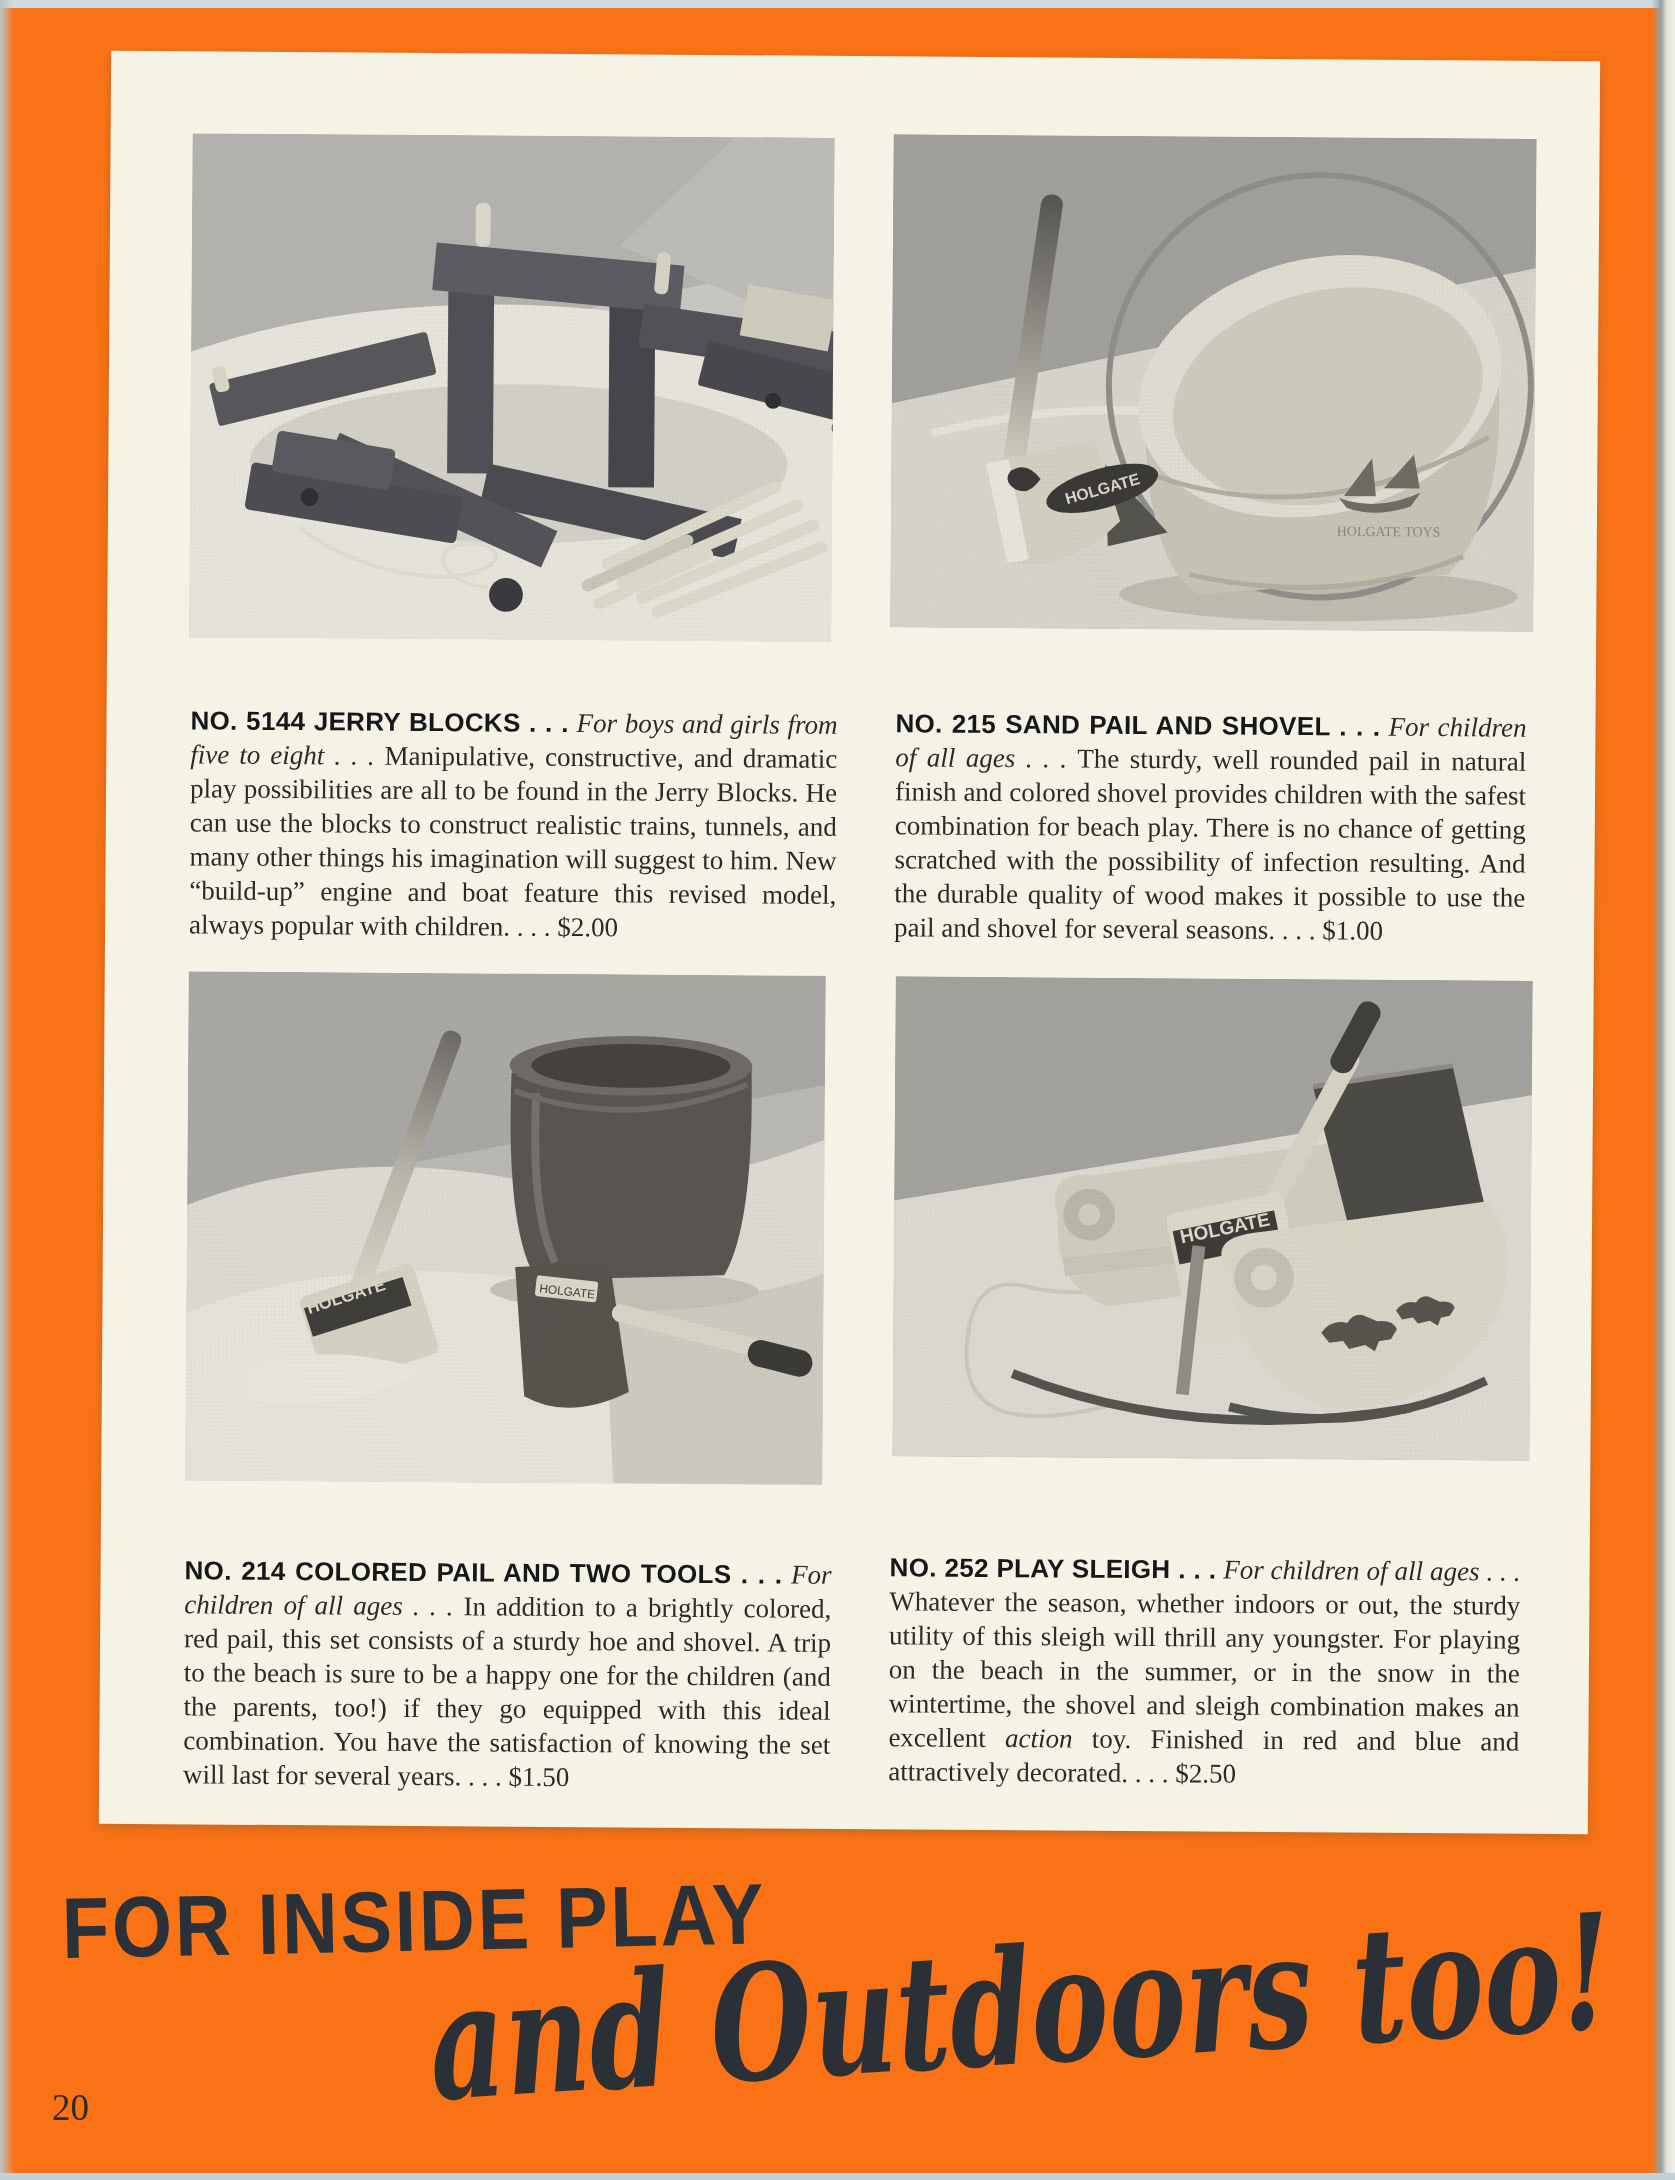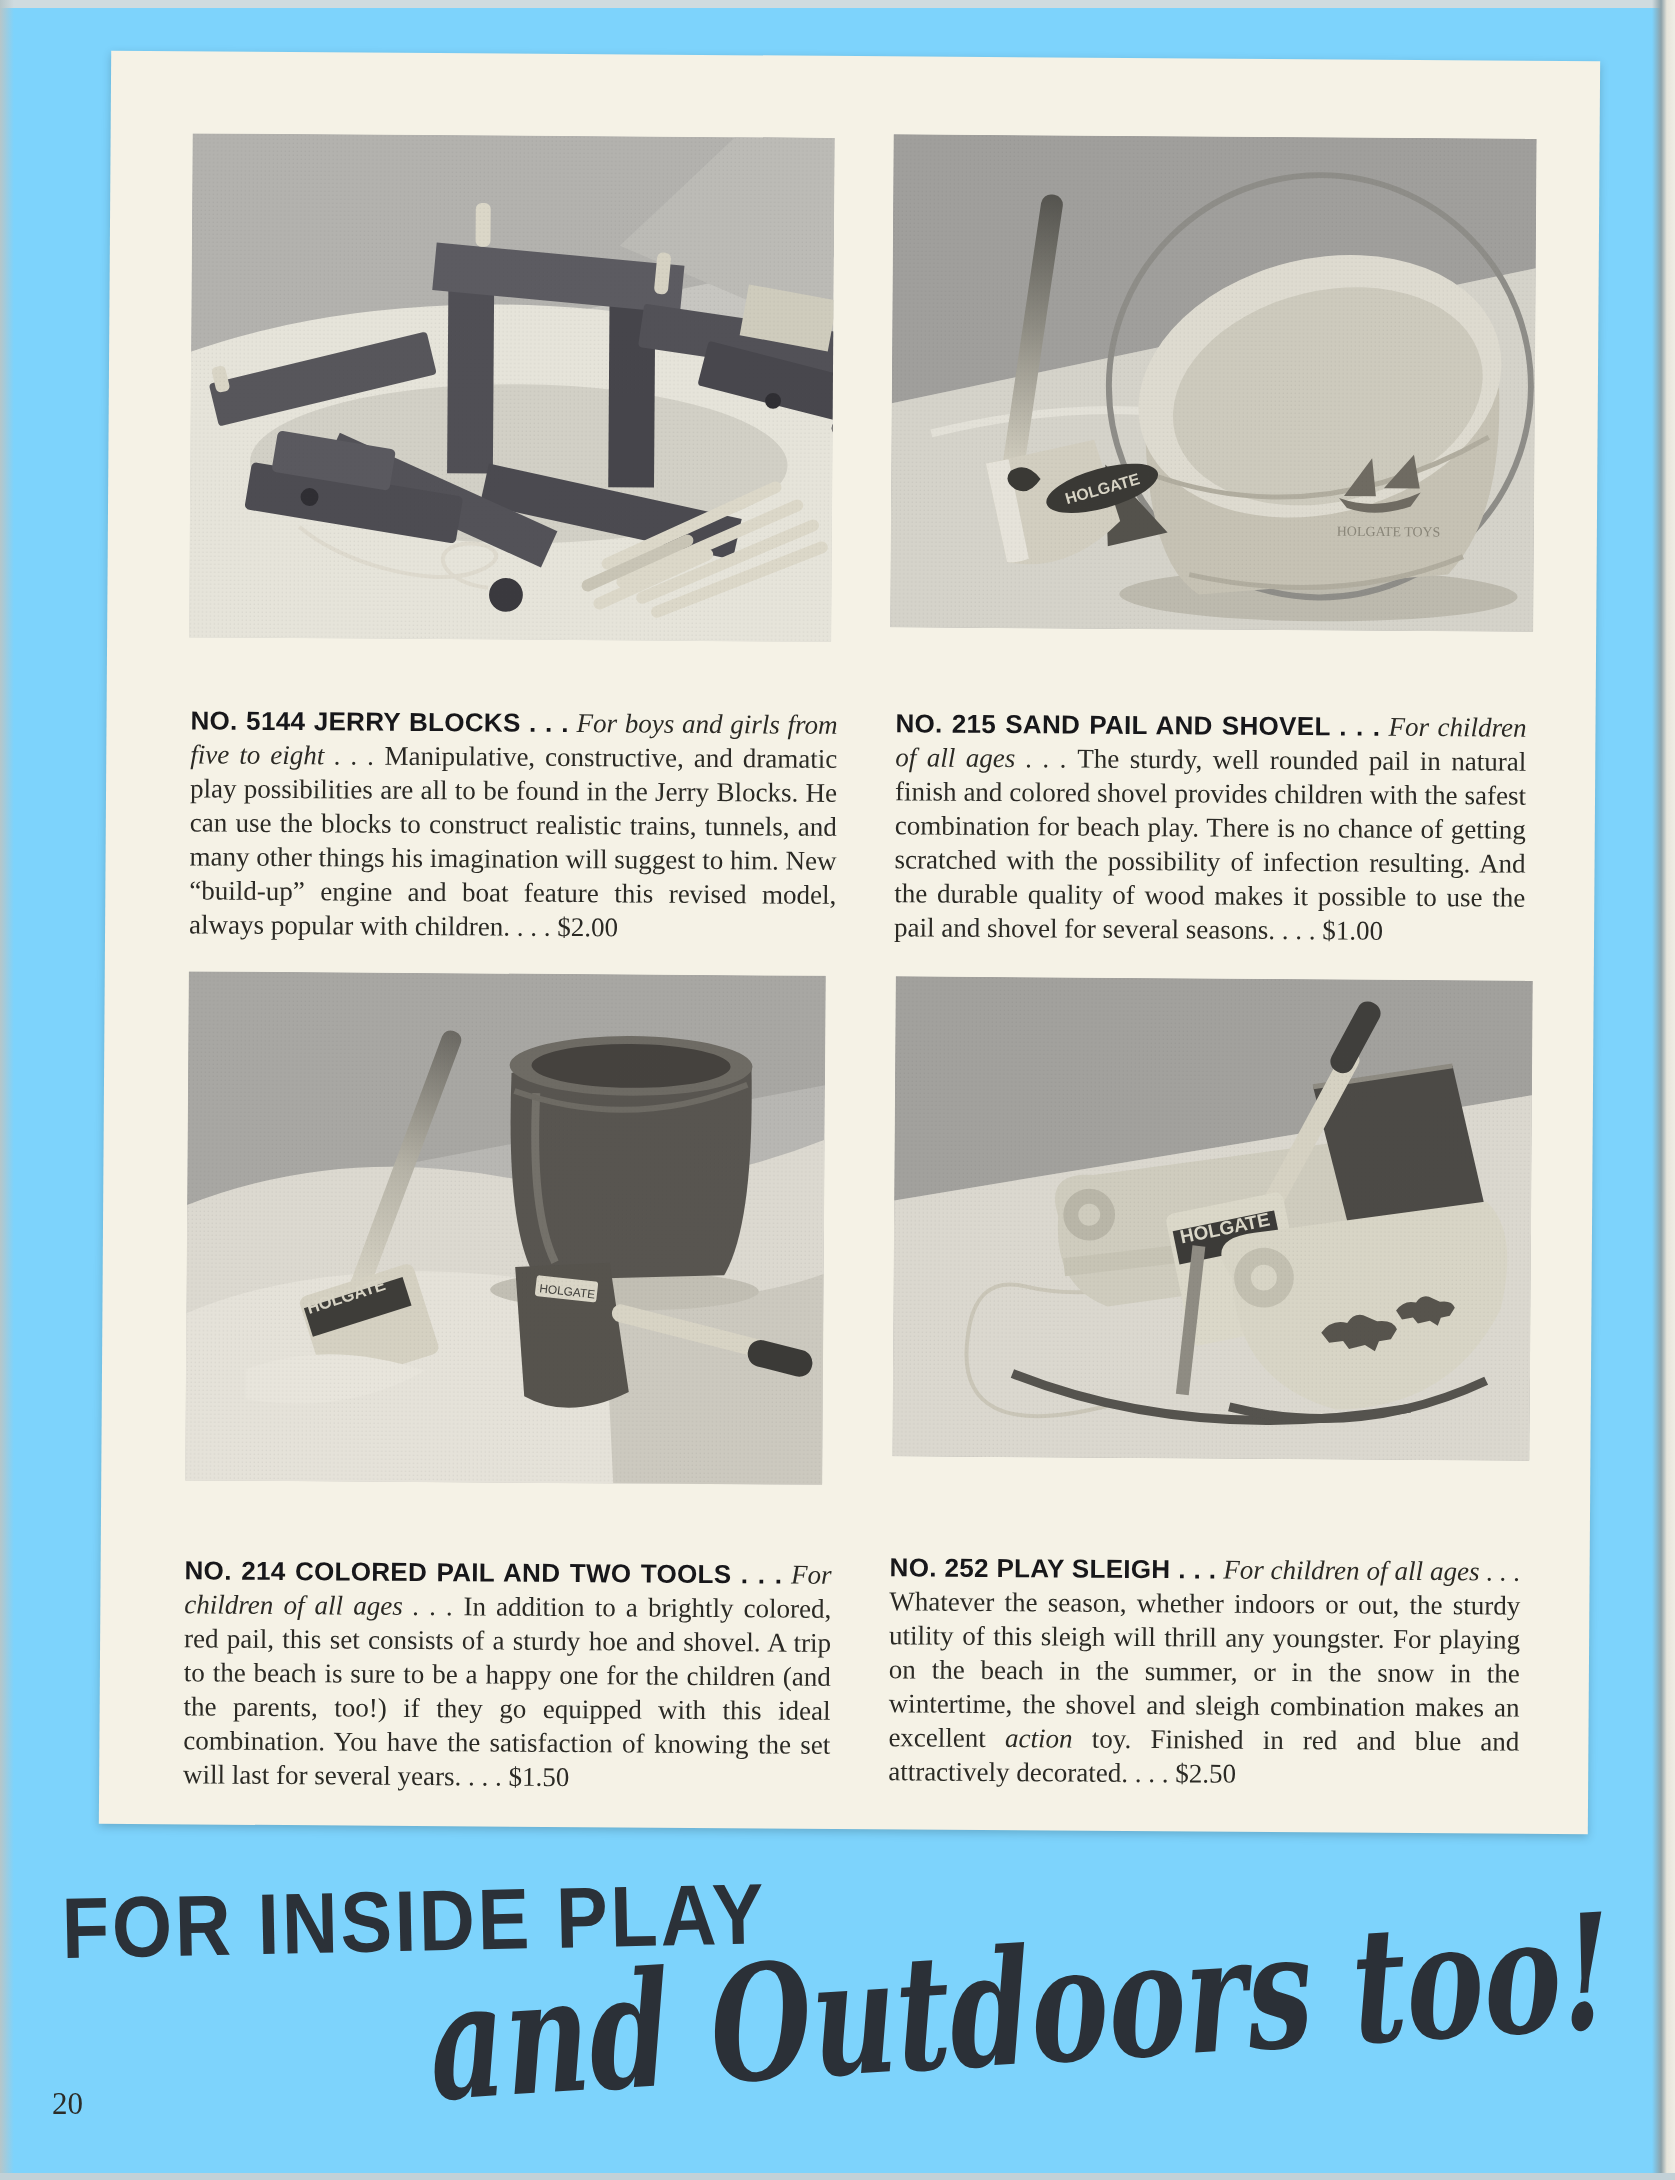--- a/index.html
+++ b/index.html
@@ -1,16 +1,16 @@
 <!DOCTYPE html>
 <html><head>
 <meta charset="utf-8">
 <style>
   html,body{margin:0;padding:0;background:#8fa9b5;}
-  .canvas{position:relative;width:1676px;height:2180px;background:#7dd3fc;overflow:hidden;
+  .canvas{position:relative;width:1676px;height:2180px;background:#f97316;overflow:hidden;
           font-family:"Liberation Serif",serif;}
   
   .edge-top{position:absolute;left:0;top:0;width:100%;height:8px;background:#cfdbdf;}
   .edge-bottom{position:absolute;left:0;bottom:0;width:100%;height:7px;background:#c2d1d7;}
   .edge-left{position:absolute;left:0;top:0;width:14px;height:100%;
              background:linear-gradient(90deg,#b7c6c9,rgba(165,201,220,0));}
   .edge-right{position:absolute;right:0;top:0;width:24px;height:100%;
               background:linear-gradient(90deg,rgba(165,201,220,0) 0%,#8da1a8 38%,#e6e4da 62%,#f1efe7 100%);}
   
   .paper{position:absolute;left:105px;top:56px;width:1489px;height:1773px;background:#f5f2e6;
@@ -29,21 +29,21 @@
   .c4{left:789px;top:1467px;width:631px;}
   .p1{left:82px;top:82px;width:642px;height:504px;}
   .p2{left:783px;top:78px;width:643px;height:493px;}
   .p3{left:84px;top:920px;width:637px;height:509px;}
   .p4{left:791px;top:920px;width:637px;height:480px;}
   .headline{position:absolute;left:62px;top:1879px;font-family:"Liberation Sans",sans-serif;
             font-weight:bold;font-size:86px;letter-spacing:3px;color:#2b3138;white-space:nowrap;
             transform:rotate(-1.2deg) scaleX(.9);transform-origin:0 50%;}
   .script-wrap{position:absolute;left:418px;top:1905px;width:1244px;height:269px;}
   .script-wrap svg{display:block;width:100%;height:100%;overflow:visible;}
-  .pagenum{position:absolute;left:52px;top:2086px;font-size:31px;color:#2c2c28;}
+  .pagenum{position:absolute;left:52px;top:2086px;font-size:37px;color:#2c2c28;}
 </style>
 </head>
 <body>
 
 <div class="canvas">
 
   <div class="edge-top"></div>
   <div class="edge-left"></div>
   <div class="edge-right"></div>
   <div class="edge-bottom"></div>

